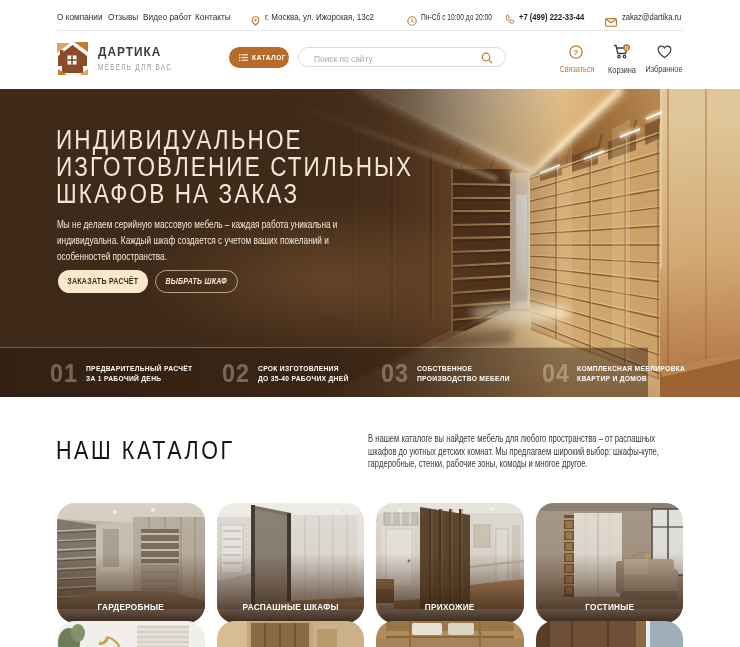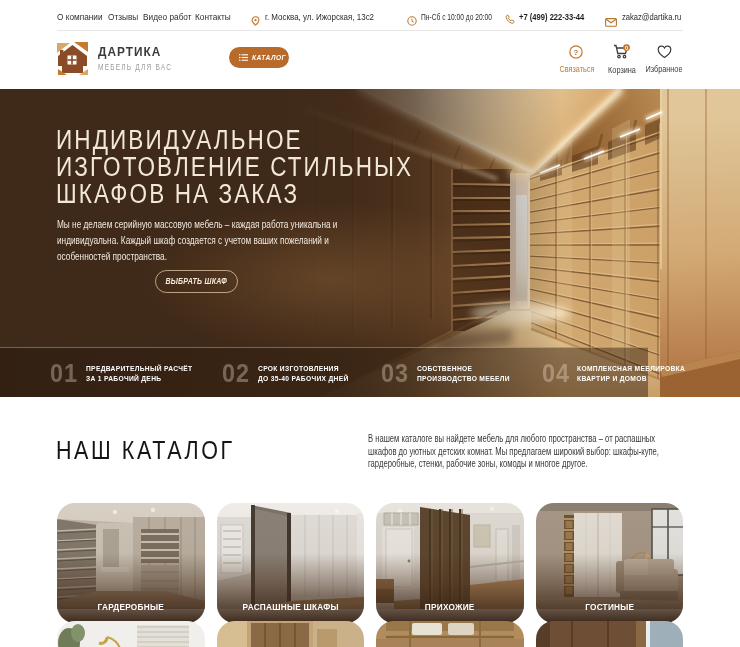--- a/index.html
+++ b/index.html
@@ -18,21 +18,21 @@
      transform:scaleX(0.87); transform-origin:left top; }
 
   
   #header { position:absolute; top:31px; left:0; width:740px; height:58px; background:#fff; }
   #logoname { position:absolute; left:98px; top:13px; font-size:13px; font-weight:bold;
      letter-spacing:1.1px; color:#3b3b3b; transform:scaleX(0.91); transform-origin:left top; white-space:nowrap; }
   #logosub { position:absolute; left:98px; top:31.5px; font-size:8.2px; letter-spacing:1.5px; color:#9b9b9b;
      transform:scaleX(0.80); transform-origin:left top; white-space:nowrap; }
   #catbtn { position:absolute; left:229px; top:16px; width:60px; height:21px; background:#b76a29;
      border-radius:11px; color:#fff; font-size:8px; font-weight:bold; letter-spacing:0.6px;
-     text-align:center; line-height:21px;font-style:italic; }
+     text-align:center; line-height:21px; }
   #search { position:absolute; left:298px; top:16px; width:208px; height:20px; border:1px solid #dcdcdc;
      border-radius:11px; background:#fff; }
   #search .ph { position:absolute; left:15px; top:5px; font-size:9.5px; color:#ababab;
      transform:scaleX(0.88); transform-origin:left top; }
   .hicon { position:absolute; text-align:center; }
   .hicon .lbl { font-size:8.8px; margin-top:1px; white-space:nowrap; transform:scaleX(0.83); transform-origin:center top; }
 
   
   #hero { position:absolute; top:89px; left:0; width:740px; height:308px; background:#3f2918; overflow:hidden; }
   #heroart { position:absolute; top:0; left:0; }
@@ -130,20 +130,27 @@
     <div id="logosub">МЕБЕЛЬ ДЛЯ ВАС</div>
     <div id="catbtn">
         <span style="position:absolute;left:23px;top:0;font-size:7.8px;transform:scaleX(0.85);transform-origin:left top;">КАТАЛОГ</span>
       <svg class="abs" style="left:10px;top:7px;" width="9" height="7" viewBox="0 0 9 7">
         <circle cx="0.8" cy="0.8" r="0.8" fill="#fff"></circle>
           <rect x="2.6" y="0.25" width="6.4" height="1.1" fill="#fff"></rect>
         <circle cx="0.8" cy="3.5" r="0.8" fill="#fff"></circle>
           <rect x="2.6" y="2.95" width="6.4" height="1.1" fill="#fff"></rect>
         <circle cx="0.8" cy="6.2" r="0.8" fill="#fff"></circle>
           <rect x="2.6" y="5.65" width="6.4" height="1.1" fill="#fff"></rect>
+      </svg>
+    </div>
+    <div id="search">
+        <span class="ph">Поиск по сайту</span>
+      <svg class="abs" style="right:12px;top:4px;" width="12" height="12" viewBox="0 0 12 12">
+        <circle cx="5" cy="5" r="3.8" fill="none" stroke="#c07b31" stroke-width="1.2"></circle>
+        <path d="M7.8 7.8 L11 11" stroke="#c07b31" stroke-width="1.2"></path>
       </svg>
     </div>
     <div class="hicon" style="left:556px;top:14px;width:40px;color:#c0762c;">
       <svg width="14" height="14" viewBox="0 0 15 15">
           <circle cx="7.5" cy="7.5" r="6.6" fill="none" stroke="#c0762c" stroke-width="1.3"></circle>
           <text x="7.5" y="10.6" font-size="8.5" font-weight="bold" text-anchor="middle" fill="#c0762c" font-family="Liberation Sans">?</text>
         </svg>
       <div class="lbl">Связаться</div>
     </div>
     <div class="hicon" style="left:601px;top:13px;width:42px;color:#3c3c3c;">
@@ -331,20 +338,21 @@
       <ellipse cx="520" cy="224" rx="50" ry="10" fill="#fff2d4" opacity="0.8" filter="url(#b4)"></ellipse>
       <line x1="497" y1="222" x2="320" y2="308" stroke="#8a5c34" stroke-width="2" opacity="0.45"></line>
       <line x1="531" y1="240" x2="705" y2="308" stroke="#9a6a3c" stroke-width="2" opacity="0.45"></line>
       <polygon points="660,280 740,262 740,308 660,308" fill="#9a6331"></polygon>
       <polygon points="660,280 740,262 740,270 662,288" fill="#b9854e"></polygon>
     </svg>
     <div id="heroshade"></div>
       <div id="heroglow"></div>
     <div id="h1">ИНДИВИДУАЛЬНОЕ<br>ИЗГОТОВЛЕНИЕ СТИЛЬНЫХ<br>ШКАФОВ НА ЗАКАЗ</div>
     <div id="hp">Мы не делаем серийную массовую мебель – каждая работа уникальна и<br>индивидуальна. Каждый шкаф создается с учетом ваших пожеланий и<br>особенностей пространства.</div>
+    <div class="hbtn" id="hbtn1"><span>ЗАКАЗАТЬ РАСЧЁТ</span></div>
     <div class="hbtn" id="hbtn2"><span>ВЫБРАТЬ ШКАФ</span></div>
     <div id="band">
       <span class="bnum" style="left:50px;">01</span>
       <span class="btxt" style="left:86px;">ПРЕДВАРИТЕЛЬНЫЙ РАСЧЁТ<br>ЗА 1 РАБОЧИЙ ДЕНЬ</span>
       <span class="bnum" style="left:222px;">02</span>
       <span class="btxt" style="left:258px;">СРОК ИЗГОТОВЛЕНИЯ<br>ДО 35-40 РАБОЧИХ ДНЕЙ</span>
       <span class="bnum" style="left:381px;">03</span>
       <span class="btxt" style="left:417px;">СОБСТВЕННОЕ<br>ПРОИЗВОДСТВО МЕБЕЛИ</span>
       <span class="bnum" style="left:542px;">04</span>
       <span class="btxt" style="left:577px;">КОМПЛЕКСНАЯ МЕБЛИРОВКА<br>КВАРТИР И ДОМОВ</span>

